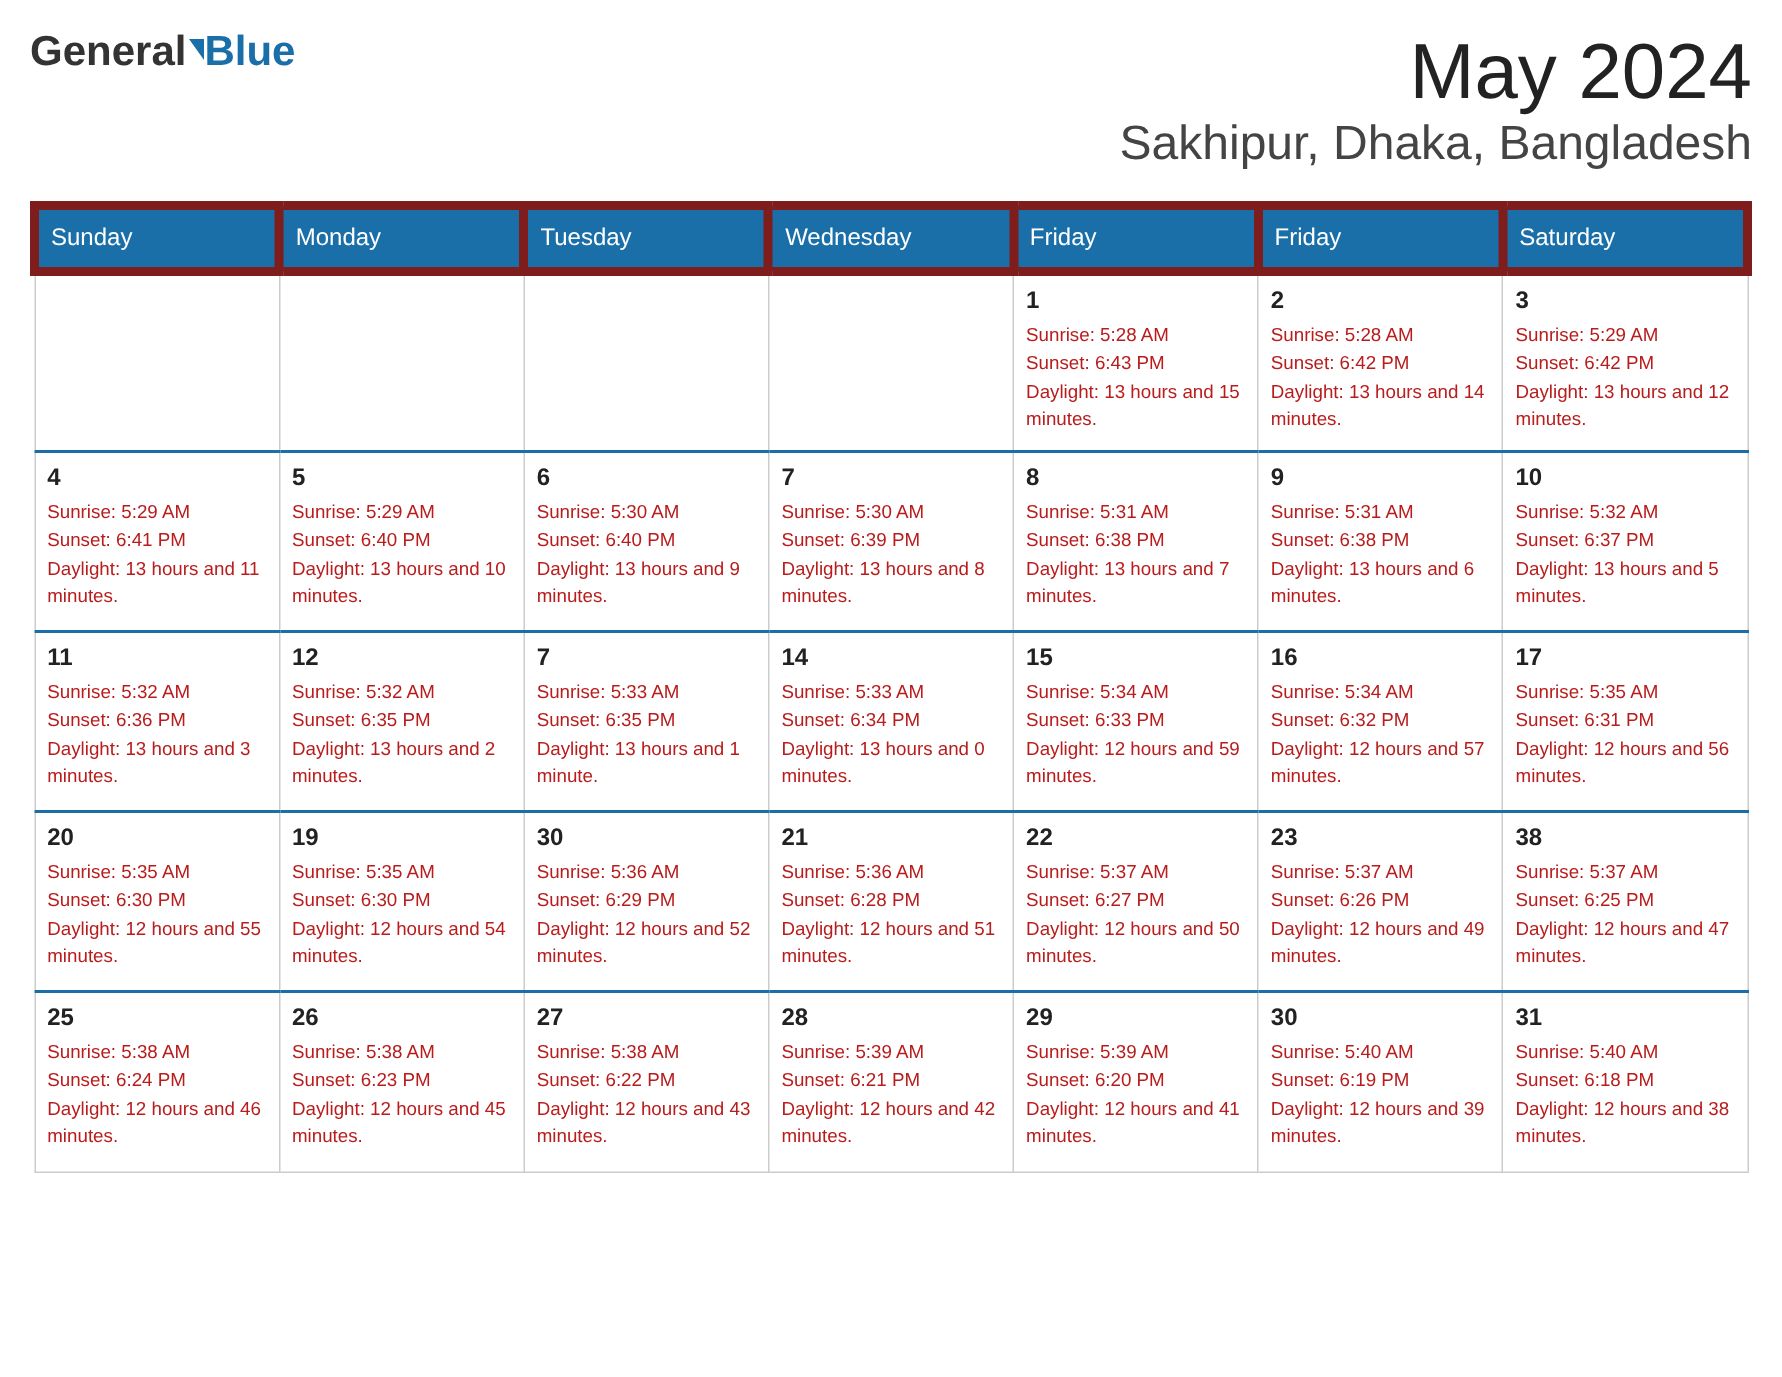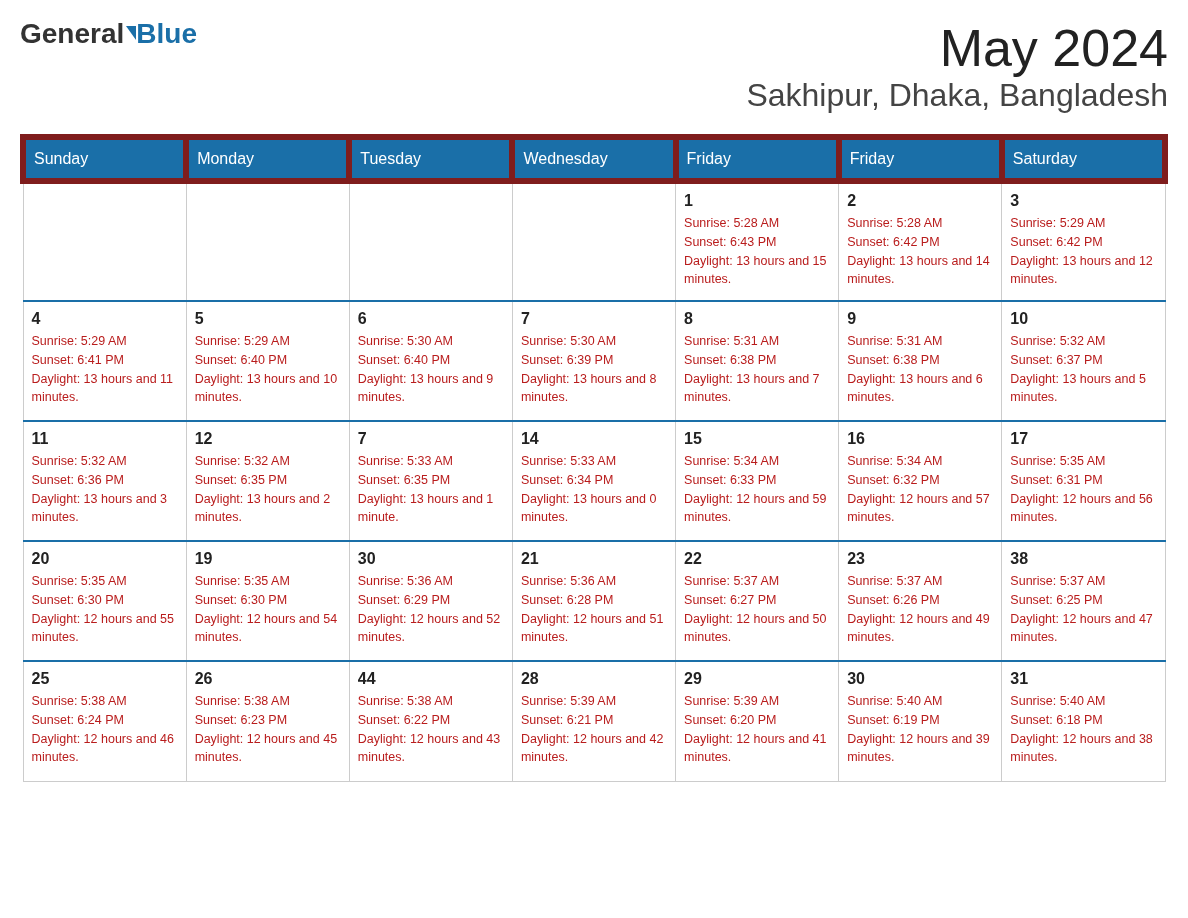--- a/index.html
+++ b/index.html
@@ -239,21 +239,21 @@
       <tr>
         <td>
           <span class="day-number">25</span>
           <div class="day-info">Sunrise: 5:38 AM<br>Sunset: 6:24 PM<br>Daylight: 12 hours and 46 minutes.</div>
         </td>
         <td>
           <span class="day-number">26</span>
           <div class="day-info">Sunrise: 5:38 AM<br>Sunset: 6:23 PM<br>Daylight: 12 hours and 45 minutes.</div>
         </td>
         <td>
-          <span class="day-number">44</span>
+          <span class="day-number">27</span>
           <div class="day-info">Sunrise: 5:38 AM<br>Sunset: 6:22 PM<br>Daylight: 12 hours and 43 minutes.</div>
         </td>
         <td>
           <span class="day-number">28</span>
           <div class="day-info">Sunrise: 5:39 AM<br>Sunset: 6:21 PM<br>Daylight: 12 hours and 42 minutes.</div>
         </td>
         <td>
           <span class="day-number">29</span>
           <div class="day-info">Sunrise: 5:39 AM<br>Sunset: 6:20 PM<br>Daylight: 12 hours and 41 minutes.</div>
         </td>

